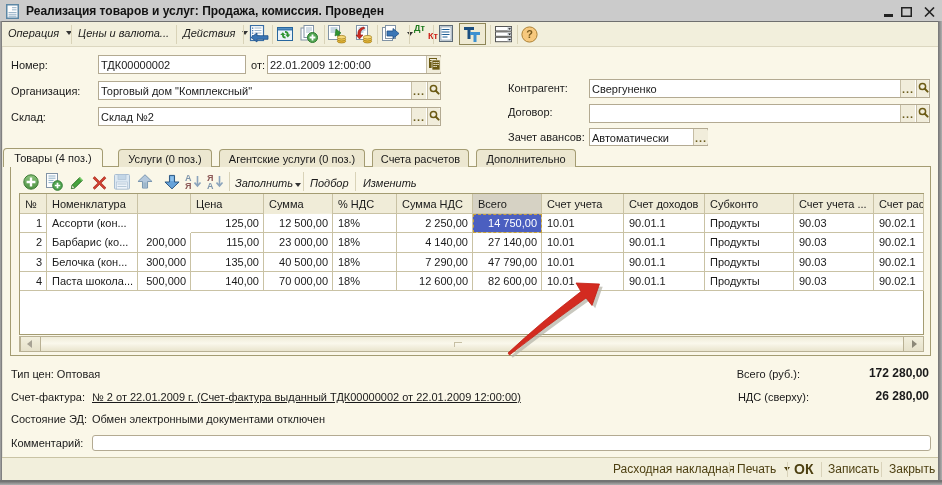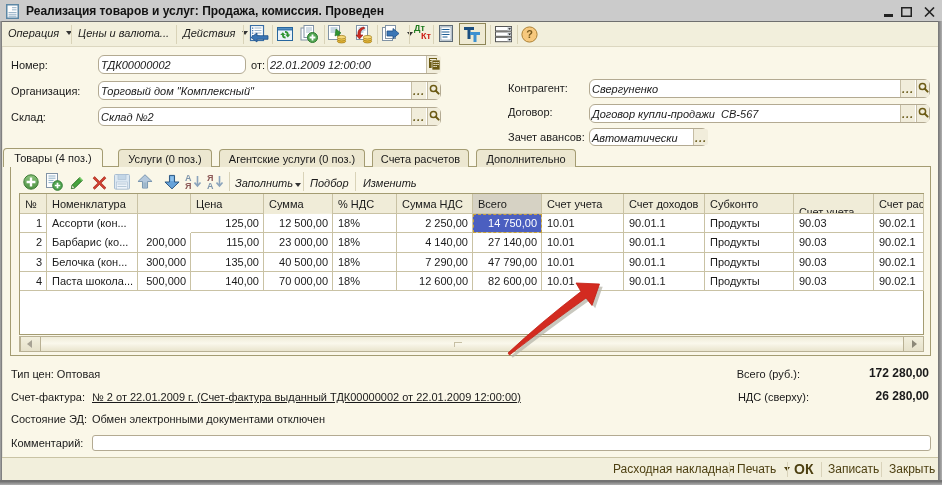--- a/index.html
+++ b/index.html
@@ -13,21 +13,21 @@
   #edgeR { left:938px; top:21px; width:4px; height:464px; background:linear-gradient(90deg,#737373,#b0b0b0); }
   #edgeB { left:0; top:480px; width:942px; height:5px; background:linear-gradient(180deg,#737373 30%,#b0b0b0); }
   #title-text { left:26px; top:4px; font-weight:bold; font-size:12px; color:#111; }
   
   #toolbar { left:2px; top:22px; width:936px; height:25px; background:#f2efdc; border-bottom:1px solid #dcd7c0; }
   .tbtext { top:27px; color:#1c1c1c; font-size:11px;font-style:italic; }
   .tsep { top:25px; width:1px; height:19px; background:#d9d3b8; }
   .arr { display:inline-block; width:0; height:0; border-left:3px solid transparent; border-right:3px solid transparent; border-top:4px solid #333; vertical-align:2px; margin-left:4px; }
   
   .lbl { color:#1a1a1a; }
-  .fld { background:#fff; border:1px solid #b3aa92; border-radius:6px; height:19px;font-style:italic; }
+  .fld { background:#fff; border:1px solid #b3aa92; border-radius:0; height:19px; }
   .fld .txt { position:absolute; left:2px; top:3px; white-space:nowrap; }
   .btn3 { position:absolute; top:0; bottom:0; background:#f1eddb; border-left:1px solid #c5bda4; color:#6b5d1e; text-align:center; }
   
   .tab { top:149px; height:18px; border:1px solid #a49c72; border-bottom:none; border-radius:4px 4px 0 0; background:#ece7d0; text-align:center; padding-top:3px; color:#1a1a1a; }
   .tab.active { background:#faf7e8; height:19px; top:148px; z-index:5; }
   #panel { left:10px; top:166px; width:921px; height:190px; border:1px solid #a49c72; background:#faf7e8; }
   
   #grid { left:19px; top:193px; width:905px; border:1px solid #a49c72; background:#fff; height:142px; }
   .hcell { top:0; height:19px; background:#f0ecd8; border-right:1px solid #c9c2a4; border-bottom:1px solid #c9c2a4; padding:3px 0 0 5px; color:#1a1a1a; white-space:nowrap; overflow:hidden; }
   .cell { height:19px; border-right:1px solid #c9c2a4; border-bottom:1px solid #c9c2a4; padding:3px 4px 0 5px; white-space:nowrap; overflow:hidden; background:#fff; }
@@ -131,21 +131,21 @@
     </g>
   </svg>
   <div class="abs tsep" style="left:377px"></div>
   <svg class="abs" style="left:382px;top:25px" width="19" height="19" viewBox="0 0 19 19">
     <rect x="0.5" y="2.5" width="10" height="13" fill="#fff" stroke="#8193a5"></rect>
     <rect x="3.5" y="0.5" width="10" height="13" fill="#fff" stroke="#8193a5"></rect>
     <path d="M5 6 L11 6 L11 3.5 L17 8.5 L11 13.5 L11 11 L5 11 Z" fill="#3b76b5" stroke="#1e4f86" stroke-width="0.8"></path>
   </svg>
   <div class="abs arr" style="left:403px;top:32px"></div>
   <div class="abs tsep" style="left:409px"></div>
-  <div class="abs" style="left:414px;top:24px;font-size:9px;font-weight:bold;line-height:8px;color:#1e7a1e">Дт<br><span style="color:#cc1f17;margin-left:7px">Кт</span></div>
+  <div class="abs" style="left:414px;top:24px;font-size:9px;font-weight:bold;line-height:8px;color:#1e7a1e">Дт<br><span style="color:#cc1f17;margin-left:14px">Кт</span></div>
   <div class="abs tsep" style="left:433px"></div>
   <svg class="abs" style="left:437px;top:25px" width="18" height="18" viewBox="0 0 18 18">
     <rect x="2.5" y="0.5" width="13" height="16" fill="#cfd8df" stroke="#5c6a76"></rect>
     <rect x="4" y="2" width="10" height="13" fill="#fff" stroke="#8193a5" stroke-width="0.6"></rect>
     <g stroke="#1d5c94" stroke-width="1.2">
       <path d="M5.5 4.5h7M5.5 7h7M5.5 9.5h7M5.5 12h5"></path>
     </g>
     <g fill="#1d5c94">
       <rect x="4.6" y="4" width="1" height="1"></rect>
       <rect x="4.6" y="6.5" width="1" height="1"></rect>
@@ -230,21 +230,20 @@
   <div class="abs fld" style="left:589px;top:79px;width:341px">
     <div class="txt">Свергуненко</div>
     <div class="btn3" style="left:310px;width:15px;font-weight:bold;letter-spacing:1px;padding-top:3px">...</div>
     <div class="btn3" style="left:326px;width:13px;border-radius:0 2px 2px 0"><svg width="11" height="12" viewBox="0 0 11 12" style="margin-top:2px">
         <circle cx="4.5" cy="4.5" r="3.1" fill="none" stroke="#6b5a14" stroke-width="1.5"></circle>
         <path d="M6.8 6.8 L9.6 9.6" stroke="#6b5a14" stroke-width="2" stroke-linecap="round"></path>
       </svg></div>
   </div>
   <div class="abs lbl" style="left:508px;top:106px">Договор:</div>
   <div class="abs fld" style="left:589px;top:104px;width:341px">
-    <div class="txt">Договор купли-продажи&nbsp; СВ-567</div>
     <div class="btn3" style="left:310px;width:15px;font-weight:bold;letter-spacing:1px;padding-top:3px">...</div>
     <div class="btn3" style="left:326px;width:13px;border-radius:0 2px 2px 0"><svg width="11" height="12" viewBox="0 0 11 12" style="margin-top:2px">
         <circle cx="4.5" cy="4.5" r="3.1" fill="none" stroke="#6b5a14" stroke-width="1.5"></circle>
         <path d="M6.8 6.8 L9.6 9.6" stroke="#6b5a14" stroke-width="2" stroke-linecap="round"></path>
       </svg></div>
   </div>
   <div class="abs lbl" style="left:508px;top:131px">Зачет авансов:</div>
   <div class="abs fld" style="left:589px;top:128px;width:119px;height:18px">
     <div class="txt">Автоматически</div>
     <div class="btn3" style="left:103px;width:15px;font-weight:bold;letter-spacing:1px;padding-top:3px;border-radius:0 2px 2px 0">...</div>
@@ -319,21 +318,21 @@
     <div class="abs hcell" style="left:47px;top:194px;width:91px;height:20px;padding-top:4px;">Номенклатура</div>
     <div class="abs hcell" style="left:138px;top:194px;width:53px;height:20px;padding-top:17px;">Количе...</div>
     <div class="abs hcell" style="left:191px;top:194px;width:73px;height:20px;padding-top:4px;">Цена</div>
     <div class="abs hcell" style="left:264px;top:194px;width:69px;height:29px;padding-top:4px;">Сумма</div>
     <div class="abs hcell" style="left:333px;top:194px;width:64px;height:20px;padding-top:4px;">% НДС</div>
     <div class="abs hcell" style="left:397px;top:194px;width:76px;height:20px;padding-top:4px;">Сумма НДС</div>
     <div class="abs hcell" style="left:473px;top:194px;width:69px;height:20px;padding-top:4px;background:#d6d2c4;">Всего</div>
     <div class="abs hcell" style="left:542px;top:194px;width:82px;height:20px;padding-top:4px;">Счет учета</div>
     <div class="abs hcell" style="left:624px;top:194px;width:81px;height:20px;padding-top:4px;">Счет доходов</div>
     <div class="abs hcell" style="left:705px;top:194px;width:89px;height:20px;padding-top:4px;">Субконто</div>
-    <div class="abs hcell" style="left:794px;top:194px;width:80px;height:20px;padding-top:12px;">Счет учета ...</div>
+    <div class="abs hcell" style="left:794px;top:194px;width:80px;height:20px;padding-top:4px;">Счет учета ...</div>
     <div class="abs hcell" style="left:874px;top:194px;width:50px;height:20px;padding-top:4px;">Счет рас...</div>
     <div class="abs cell num" style="left:20px;top:214px;width:27px;height:19px;">1</div>
     <div class="abs cell" style="left:47px;top:214px;width:91px;height:26px;">Ассорти (кон...</div>
     <div class="abs cell num" style="left:138px;top:214px;width:53px;height:19px;margin-top:35px;">100,000</div>
     <div class="abs cell num" style="left:191px;top:214px;width:73px;height:19px;">125,00</div>
     <div class="abs cell num" style="left:264px;top:214px;width:69px;height:19px;">12 500,00</div>
     <div class="abs cell" style="left:333px;top:214px;width:64px;height:19px;">18%</div>
     <div class="abs cell num" style="left:397px;top:214px;width:76px;height:19px;">2 250,00</div>
     <div class="abs cell num" style="left:473px;top:214px;width:69px;height:19px;background:#4b5fc0;color:#fff;outline:1px dashed #c9a23a;outline-offset:-1px;">14 750,00</div>
     <div class="abs cell" style="left:542px;top:214px;width:82px;height:19px;">10.01</div>

